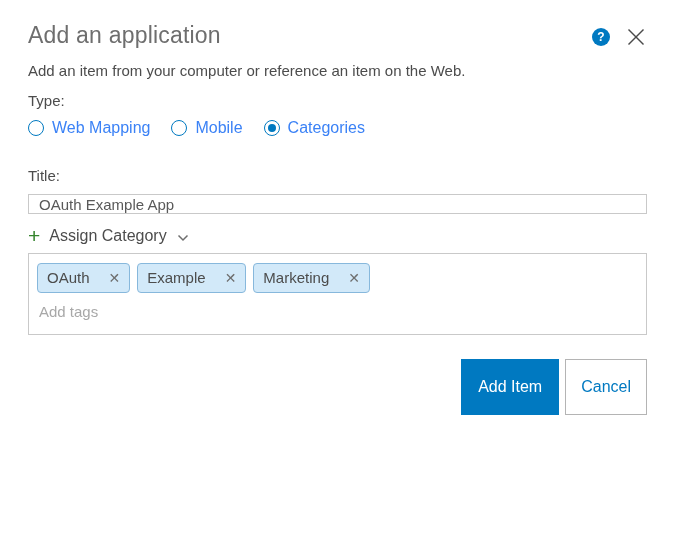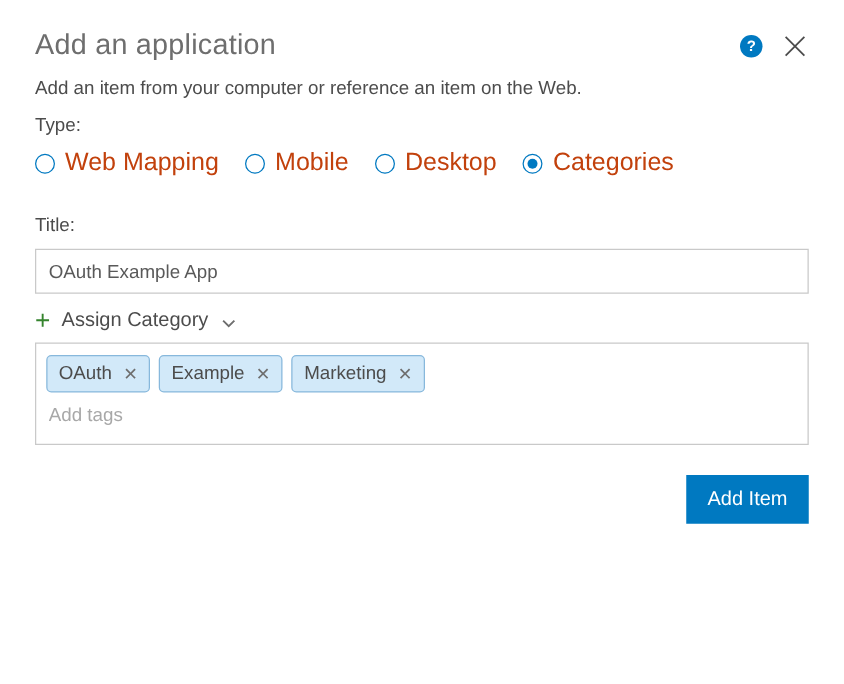--- a/index.html
+++ b/index.html
@@ -45,25 +45,25 @@
   .radio-row { display: flex; align-items: center; gap: 21px; margin-top: 9px; }
   .radio-option { display: flex; align-items: center; gap: 8px; cursor: pointer; }
   .radio-circle {
     width: 16px; height: 16px; border: 1.5px solid #0079c1; border-radius: 50%;
     background: #fff; display: flex; align-items: center; justify-content: center;
     flex: 0 0 auto;
   }
   .radio-circle.checked::after {
     content: ""; width: 8px; height: 8px; border-radius: 50%; background: #0079c1;
   }
-  .radio-label { font-size: 20px; color: #c2410c; }
+  .radio-label { font-size: 16px; color: #3b82f6; }
   
   .title-label { margin-top: 30px; }
   .title-input {
-    margin-top: 9px; width: 619px; height: 36px;
+    margin-top: 9px; width: 619px; height: 20px;
     border: 1px solid #c9c9c9; border-radius: 0;
     font-family: "Liberation Sans", "DejaVu Sans", sans-serif;
     font-size: 15px; color: #595959; padding: 0 10px; outline: none;
     display: block;
   }
   
   .categories-label { margin-top: 28px; }
   .assign-row {
     margin-top: 13px; display: flex; align-items: center; gap: 9px;
     cursor: pointer; width: max-content;
@@ -72,37 +72,37 @@
   .assign-label { font-size: 16px; color: #4c4c4c; }
   .chevron-icon { display: flex; align-items: center; margin-left: 1px; margin-top: 3px; }
   
   .tags-label { margin-top: 26px; }
   .tags-box {
     margin-top: 8px; width: 619px; min-height: 82px;
     border: 1px solid #c9c9c9; padding: 9px 8px 10px 8px;
   }
   .pill-row { display: flex; gap: 7px; flex-wrap: wrap; }
   .tag-pill {
-    display: flex; align-items: center; gap: 9px;
+    display: flex; align-items: center; gap: 19px;
     background: #d2e9f9; border: 1px solid #87b8dc; border-radius: 4px;
     padding: 5px 9px 6px 9px; font-size: 15px; color: #4c4c4c; cursor: default;
   }
   .tag-x {
     color: #6e6e6e; font-size: 14px; line-height: 1; cursor: pointer;
   }
   .tags-input {
     border: none; outline: none; margin-top: 10px; padding: 0 2px;
     font-family: "Liberation Sans", "DejaVu Sans", sans-serif;
     font-size: 15px; color: #595959; width: 300px; display: block;
   }
   .tags-input::placeholder { color: #a8a8a8; opacity: 1; }
   
   .footer { display: flex; justify-content: flex-end; gap: 6px; margin-top: 24px; }
   .btn {
-    height: 39px; font-size: 16px; cursor: pointer; border-radius: 0;
+    height: 56px; font-size: 16px; cursor: pointer; border-radius: 0;
     font-family: "Liberation Sans", "DejaVu Sans", sans-serif;
     display: flex; align-items: center; justify-content: center;
   }
   .btn-primary {
     background: #0079c1; color: #ffffff; border: none; padding: 0 17px; min-width: 96px;
   }
   .btn-secondary {
     background: #ffffff; color: #0079c1; border: 1px solid #b4b4b4; padding: 0 15px; min-width: 74px;
   }
 </style>
@@ -132,24 +132,20 @@
   <div class="radio-row">
     <label class="radio-option">
       <span class="radio-circle"></span>
       <span class="radio-label">Web Mapping</span>
     </label>
     <label class="radio-option">
       <span class="radio-circle"></span>
       <span class="radio-label">Mobile</span>
     </label>
     <label class="radio-option">
-      <span class="radio-circle"></span>
-      <span class="radio-label">Desktop</span>
-    </label>
-    <label class="radio-option">
       <span class="radio-circle checked"></span>
       <span class="radio-label">Categories</span>
     </label>
   </div>
 
   <div class="section-label title-label">Title:</div>
   <input class="title-input" type="text" value="OAuth Example App" style="">
 
   <div class="assign-row">
     <span class="plus-icon">+</span>
@@ -174,15 +170,16 @@
       <span class="tag-pill">
         <span>Marketing</span>
         <span class="tag-x">✕</span>
       </span>
     </div>
     <input class="tags-input" type="text" placeholder="Add tags" style="">
   </div>
 
   <div class="footer">
     <button class="btn btn-primary">Add Item</button>
+    <button class="btn btn-secondary">Cancel</button>
   </div>
 
 </div>
 
 </body></html>

